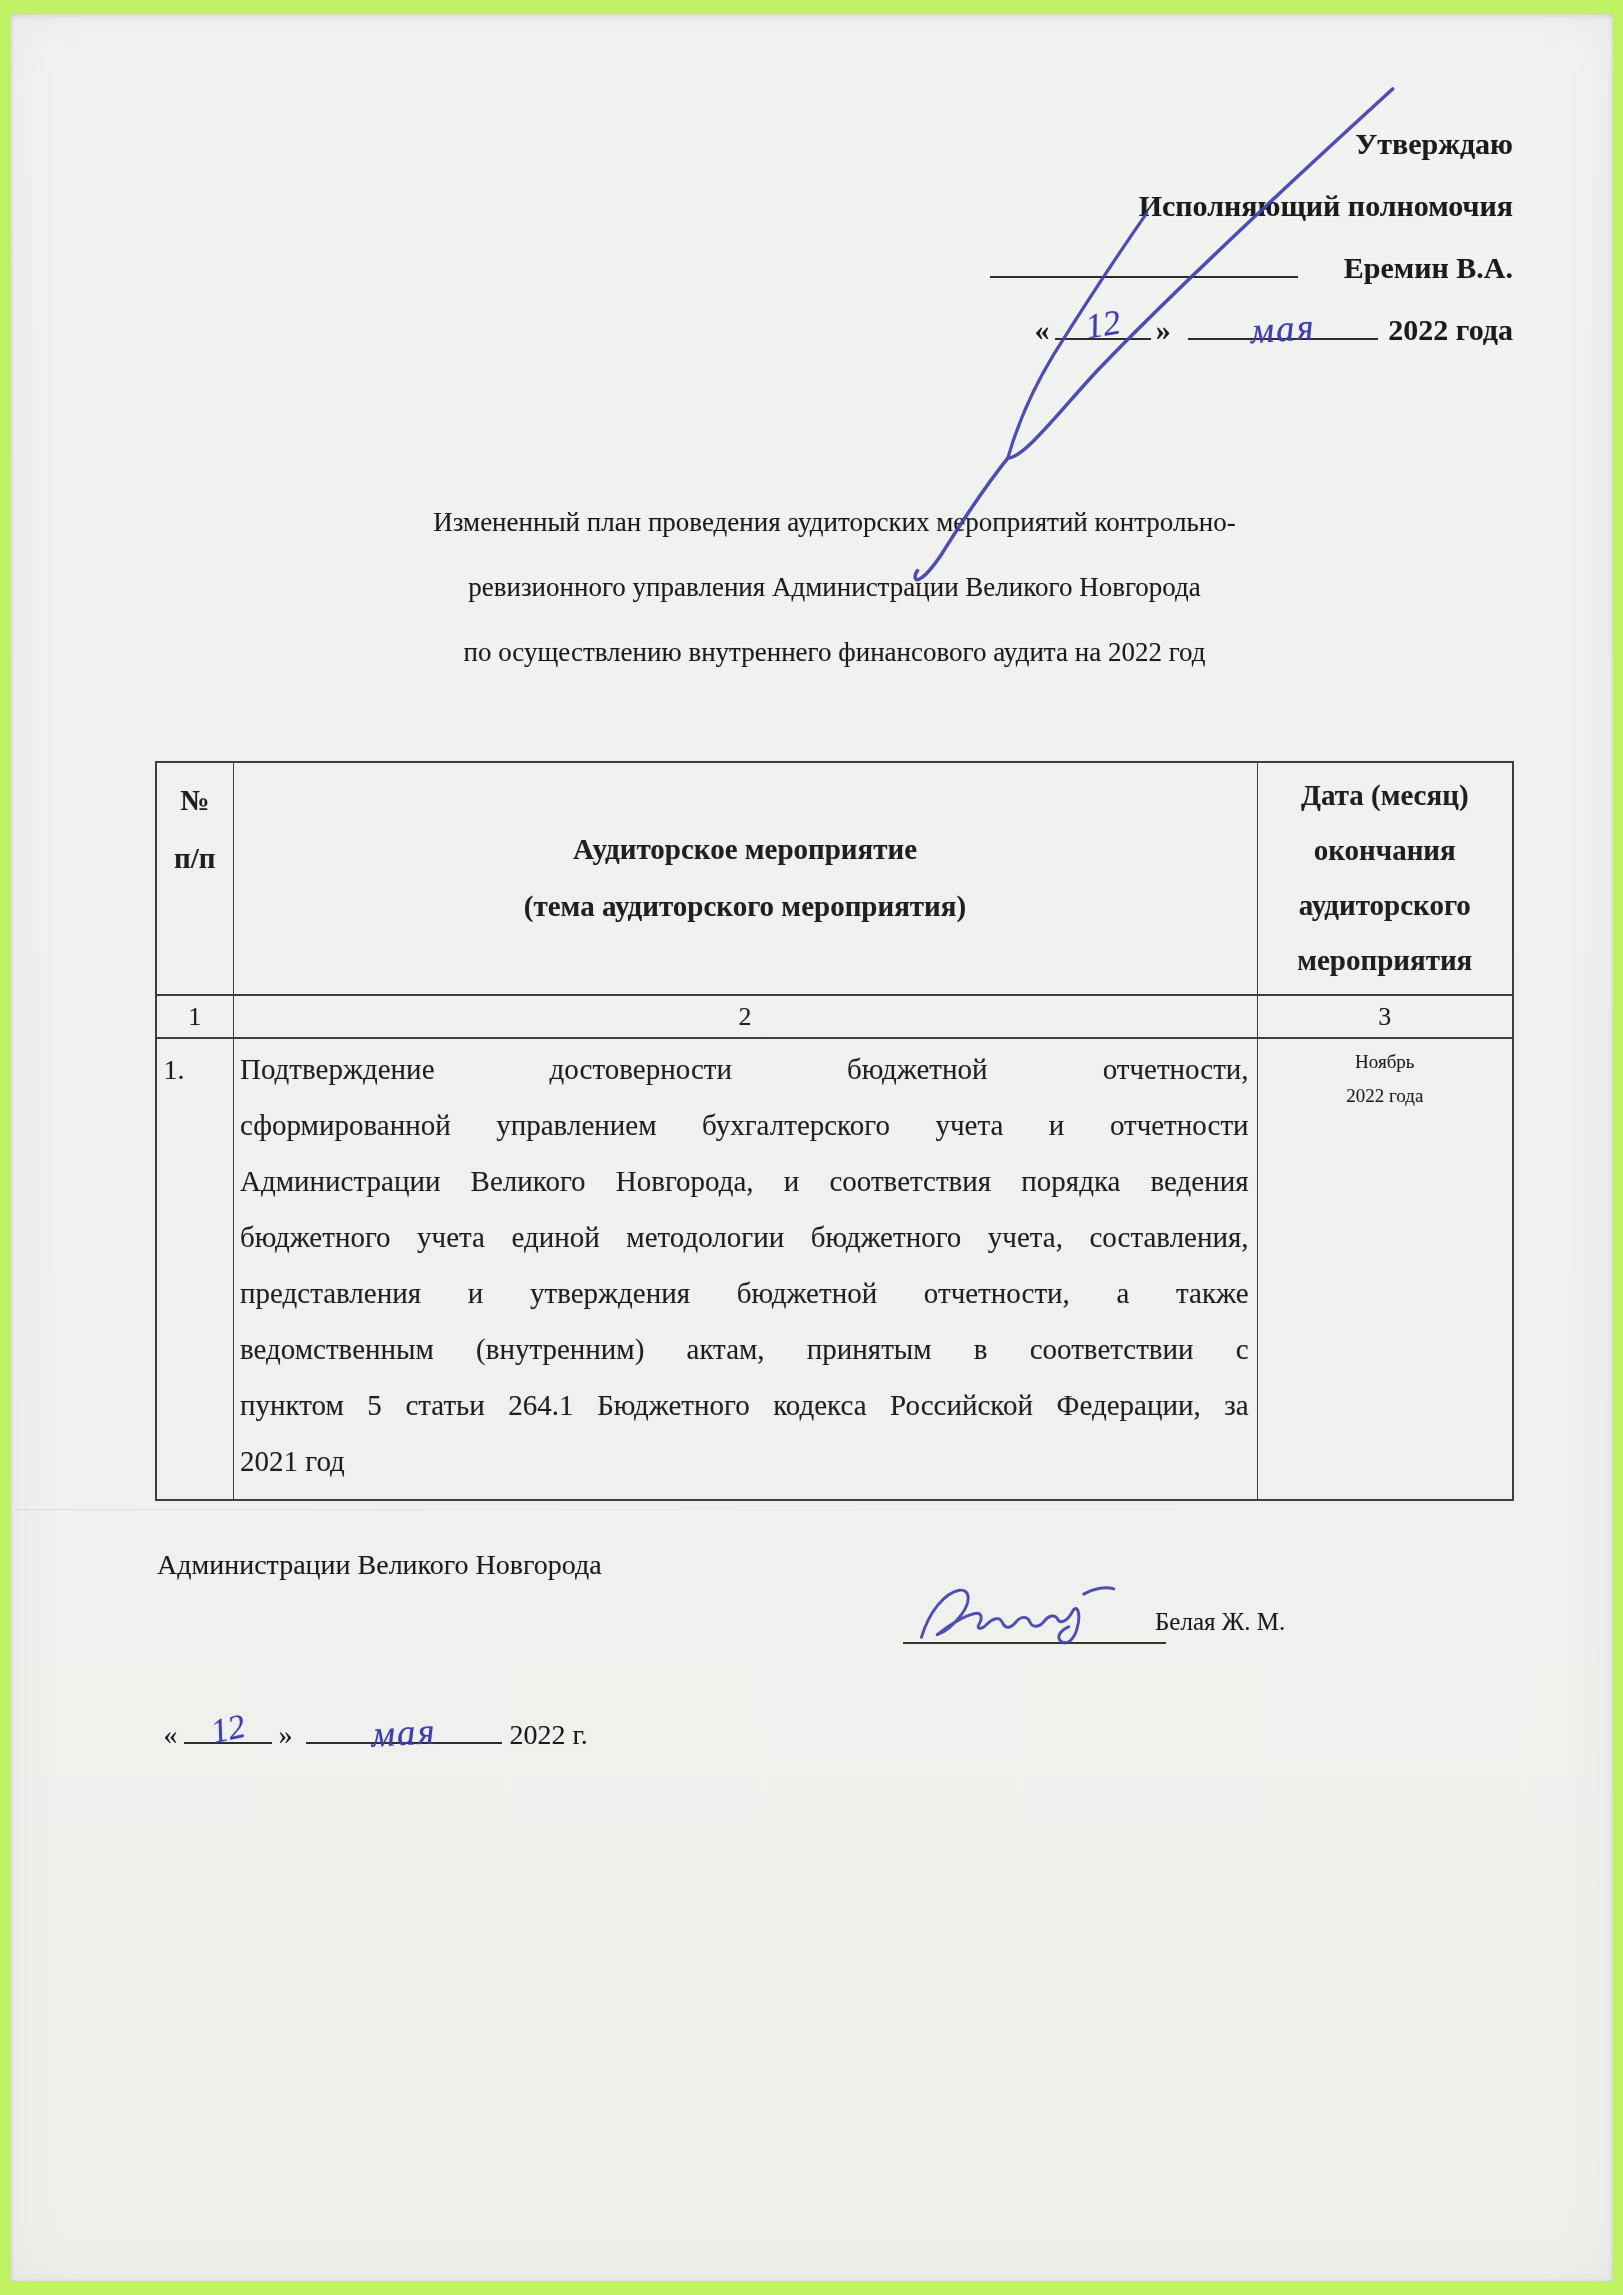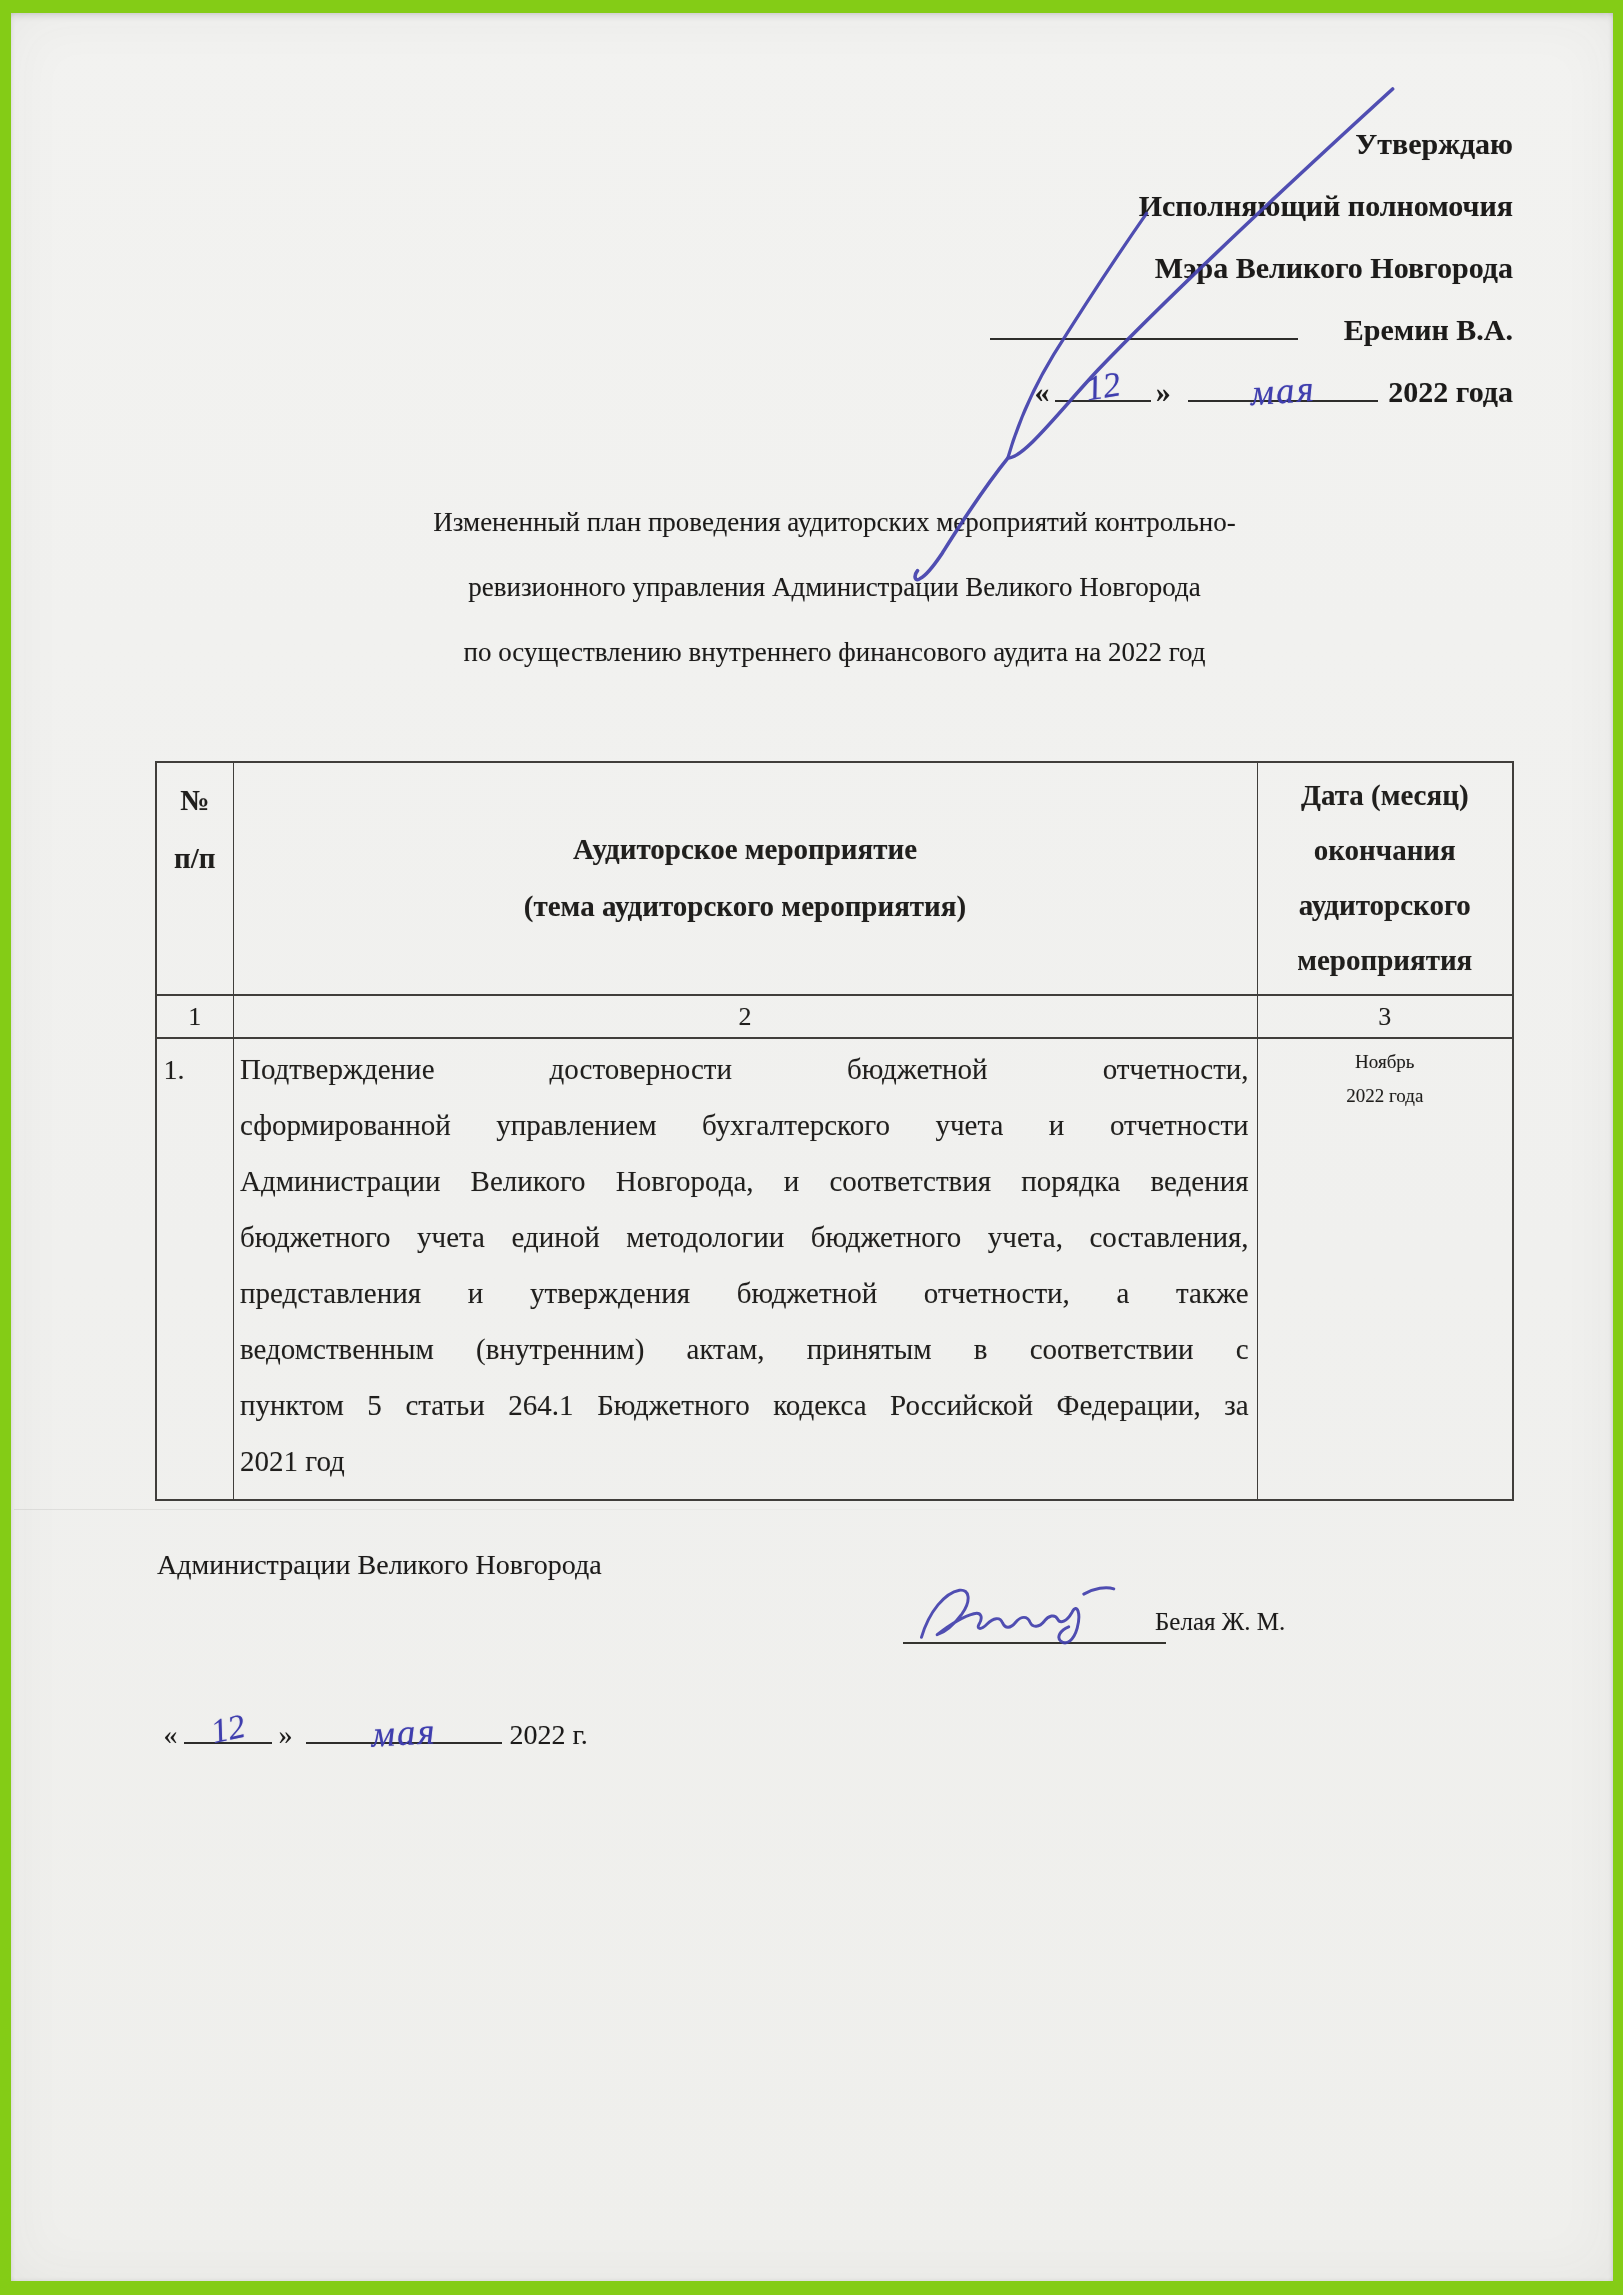--- a/index.html
+++ b/index.html
@@ -1,19 +1,19 @@
 <!DOCTYPE html>
 <html lang="ru" style="font-size:10.5px"><head>
 <meta charset="utf-8">
 <style>
   html,body{margin:0;padding:0;background:#ffffff;}
   .page{
     position:relative;
     width:1623px;height:2295px;
-    background:#84cc16;
+    background:#bef264;
     overflow:hidden;
     font-family:"Liberation Serif","DejaVu Serif",serif;
     color:#1c1b1a;
   }
   .paper{
     position:absolute;
     left:10.5px;top:13px;right:10.5px;bottom:14.4px;
     background:linear-gradient(180deg,#f2f2f0 0%,#f0f0ee 55%,#efefec 100%);
     box-shadow:
       inset 0 5.2px 9.2px -5.2px rgba(0,0,0,.22),
@@ -105,21 +105,20 @@
 </head>
 <body>
 
 <div class="page">
   <div class="paper"></div>
   <div class="crease"></div>
 
   <div class="approval doc-text">
     <div>Утверждаю</div>
     <div>Исполняющий полномочия</div>
-    <div>Мэра Великого Новгорода</div>
     <div>
       <span class="blank blank-sign"></span><span>Еремин В.А.</span>
     </div>
     <div>
       <span>«</span><span class="blank blank-day-top"><span class="hw hw-day-top">12</span></span><span>»</span><span class="blank blank-month-top"><span class="hw hw-month-top">мая</span></span><span>2022 года</span>
     </div>
   </div>
 
   <div class="title doc-text">
     <div>Измененный план проведения аудиторских мероприятий контрольно-</div>

